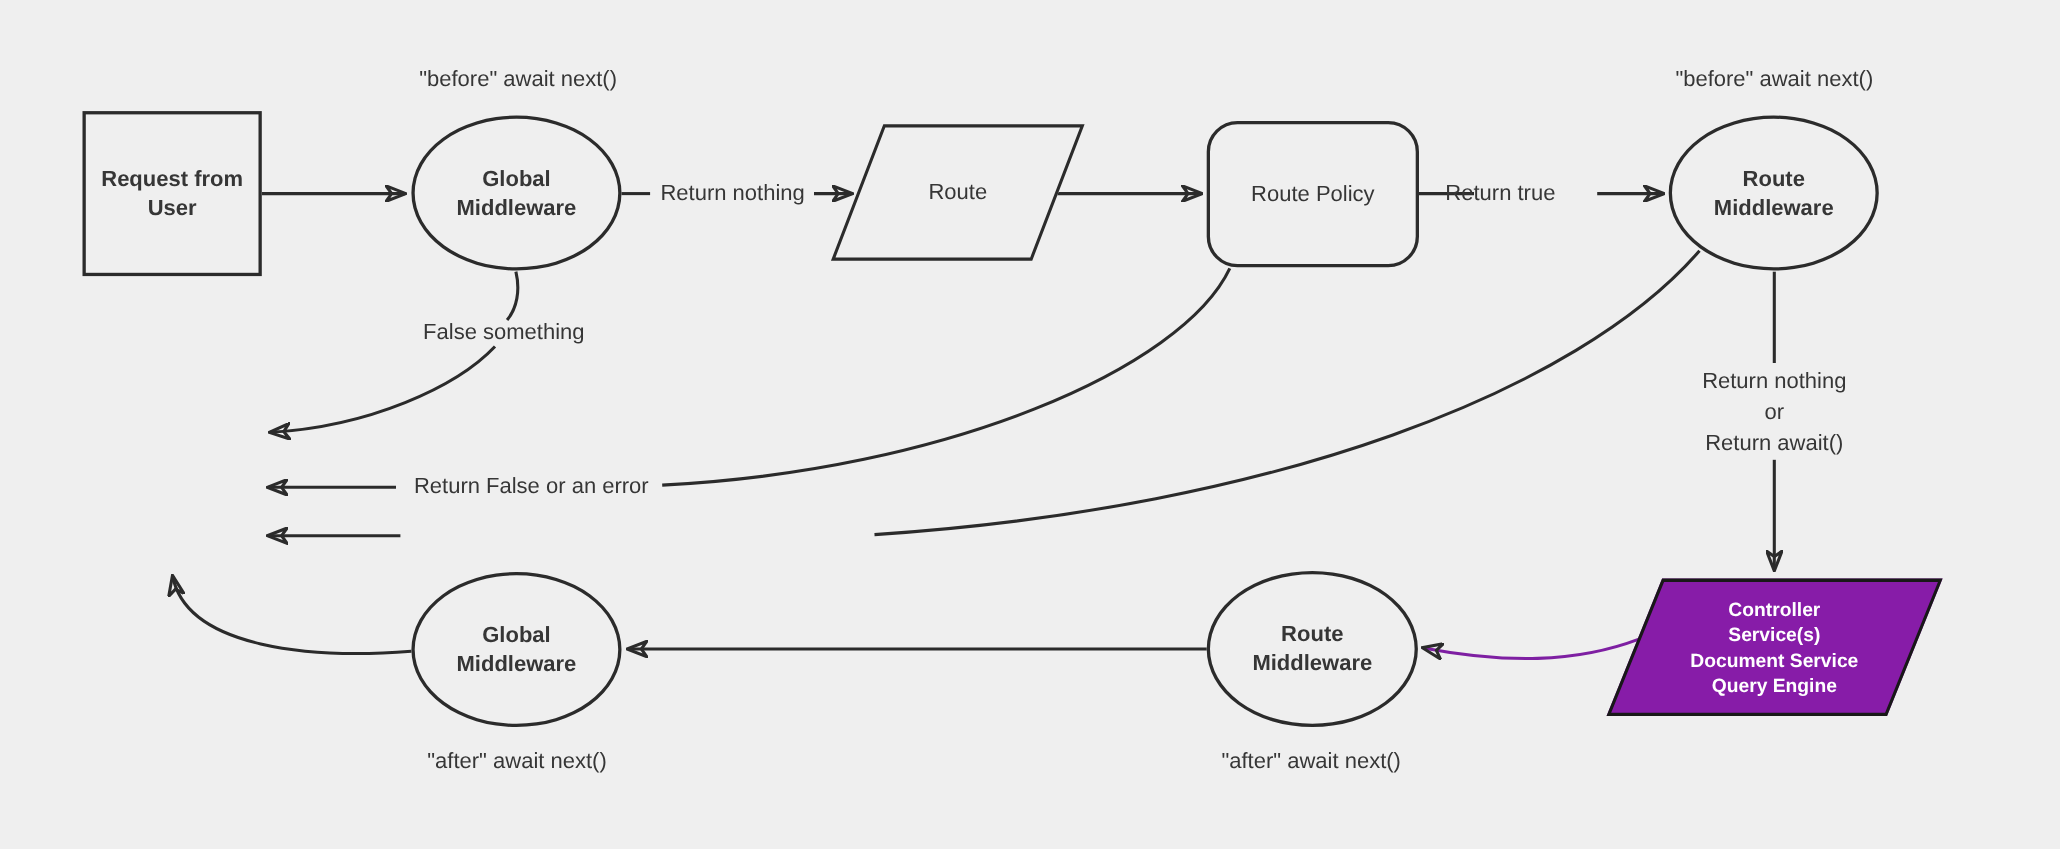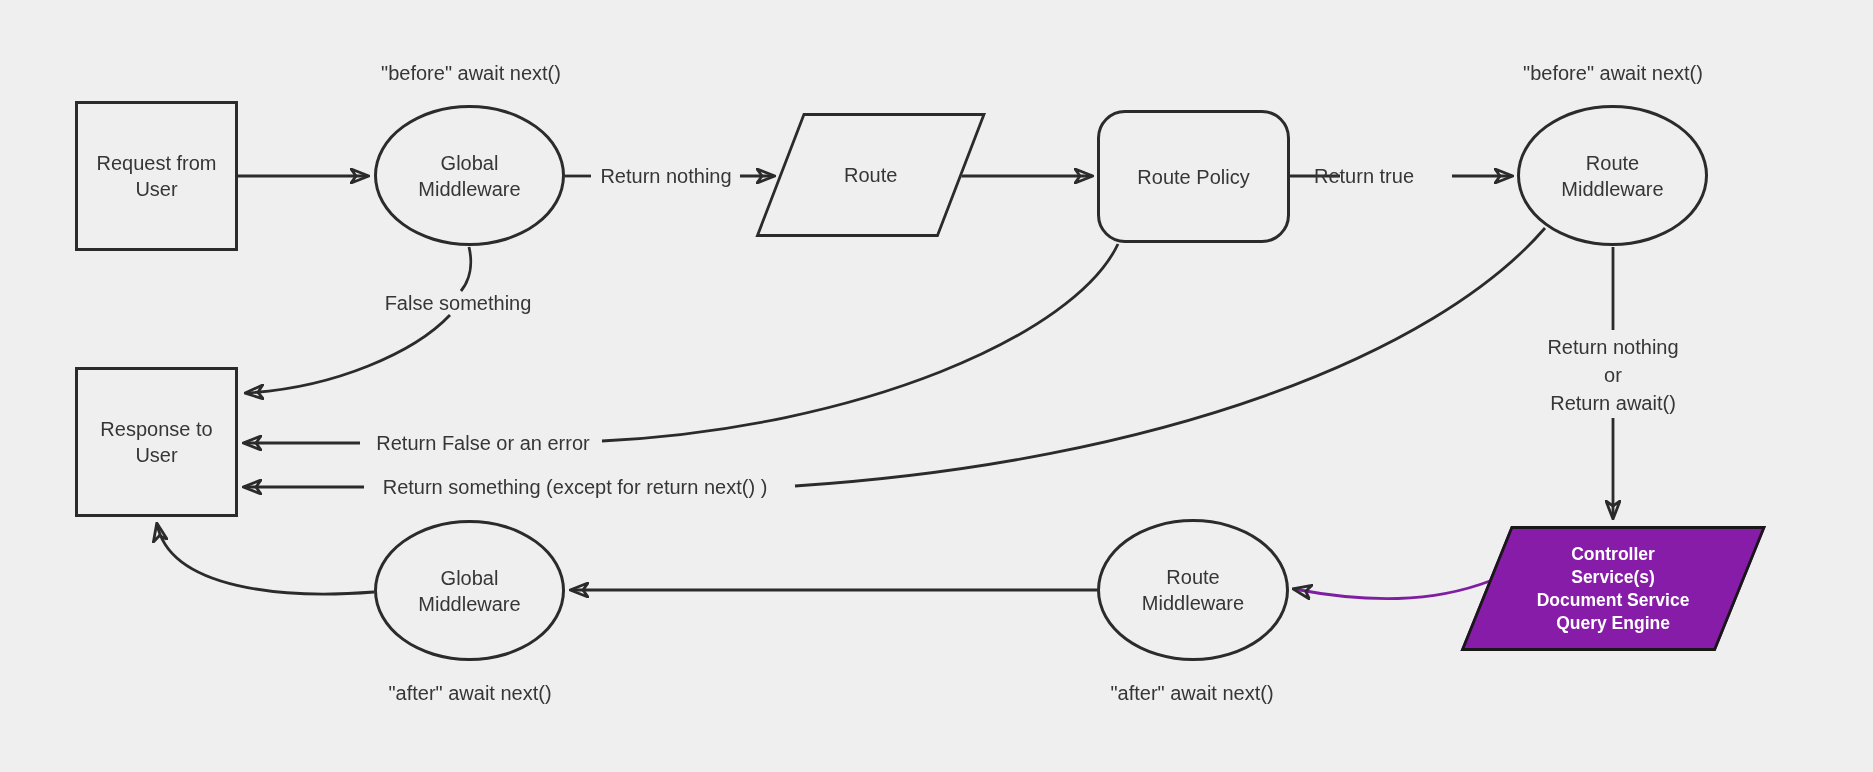--- a/index.html
+++ b/index.html
@@ -23,21 +23,21 @@
     border:3px solid #2b2b2b;
     background:#efefef;
     font-size:20px; line-height:1.3;
   }
   .ellipse { border-radius:50%; }
   .rounded { border-radius:28px; }
   .para { transform:skewX(-21deg); transform-origin:top left; }
   .para .unskew { transform:skewX(21deg); width:100%; text-align:center; }
   .para2 { transform:skewX(-22deg); transform-origin:top left; }
   .para2 .unskew { transform:skewX(22deg); width:100%; text-align:center; }
-  .lbl-narrow { max-width:132px; }
+  .lbl-narrow { max-width:132px;font-weight:bold; }
 
   .edge-label {
     position:absolute;
     transform:translate(-50%,-50%);
     font-size:20px;
     white-space:nowrap;
     text-align:center;
   }
   .edge-label-block {
     position:absolute;
@@ -112,23 +112,20 @@
   </div>
 
   <div class="node rounded" style="left:1097px; top:110px; width:193px; height:133px;">
     <span>Route Policy</span>
   </div>
 
   <div class="node ellipse" style="left:1517px; top:105px; width:191px; height:141px;">
     <span class="lbl-narrow">Route Middleware</span>
   </div>
 
-  <div class="node" style="left:75px; top:367px; width:163px; height:150px;">
-    <span class="lbl-narrow">Response to User</span>
-  </div>
 
   <div class="node ellipse" style="left:374px; top:520px; width:191px; height:141px;">
     <span class="lbl-narrow">Global Middleware</span>
   </div>
 
   <div class="node ellipse" style="left:1097px; top:519px; width:192px; height:142px;">
     <span class="lbl-narrow">Route Middleware</span>
   </div>
 
   <div class="node para2 controller-node" style="left:1511px; top:526px; width:255px; height:125px;">
@@ -142,21 +139,20 @@
 
   <div class="edge-label" style="left:471px; top:73px;">"before" await next()</div>
   <div class="edge-label" style="left:1613px; top:73px;">"before" await next()</div>
   <div class="edge-label" style="left:470px; top:693px;">"after" await next()</div>
   <div class="edge-label" style="left:1192px; top:693px;">"after" await next()</div>
 
   <div class="edge-label" style="left:666px; top:176px;">Return nothing</div>
   <div class="edge-label" style="left:1364px; top:176px;">Return true</div>
   <div class="edge-label" style="left:458px; top:303px;">False something</div>
   <div class="edge-label" style="left:483px; top:443px;">Return False or an error</div>
-  <div class="edge-label" style="left:575px; top:487px;">Return something (except for return next() )</div>
 
   <div class="edge-label-block" style="left:1613px; top:375px;">
     <div>Return nothing</div>
     <div>or</div>
     <div>Return await()</div>
   </div>
 
 </div>
 
 </body></html>

